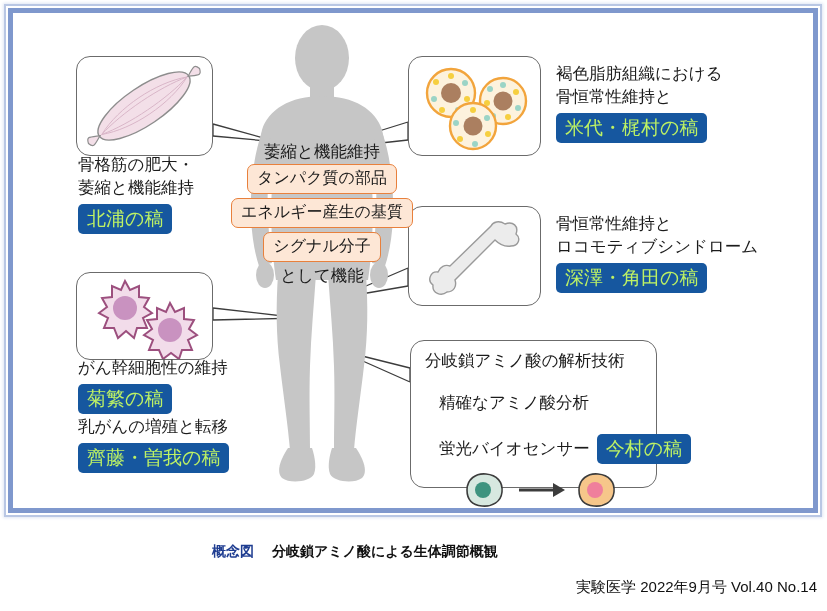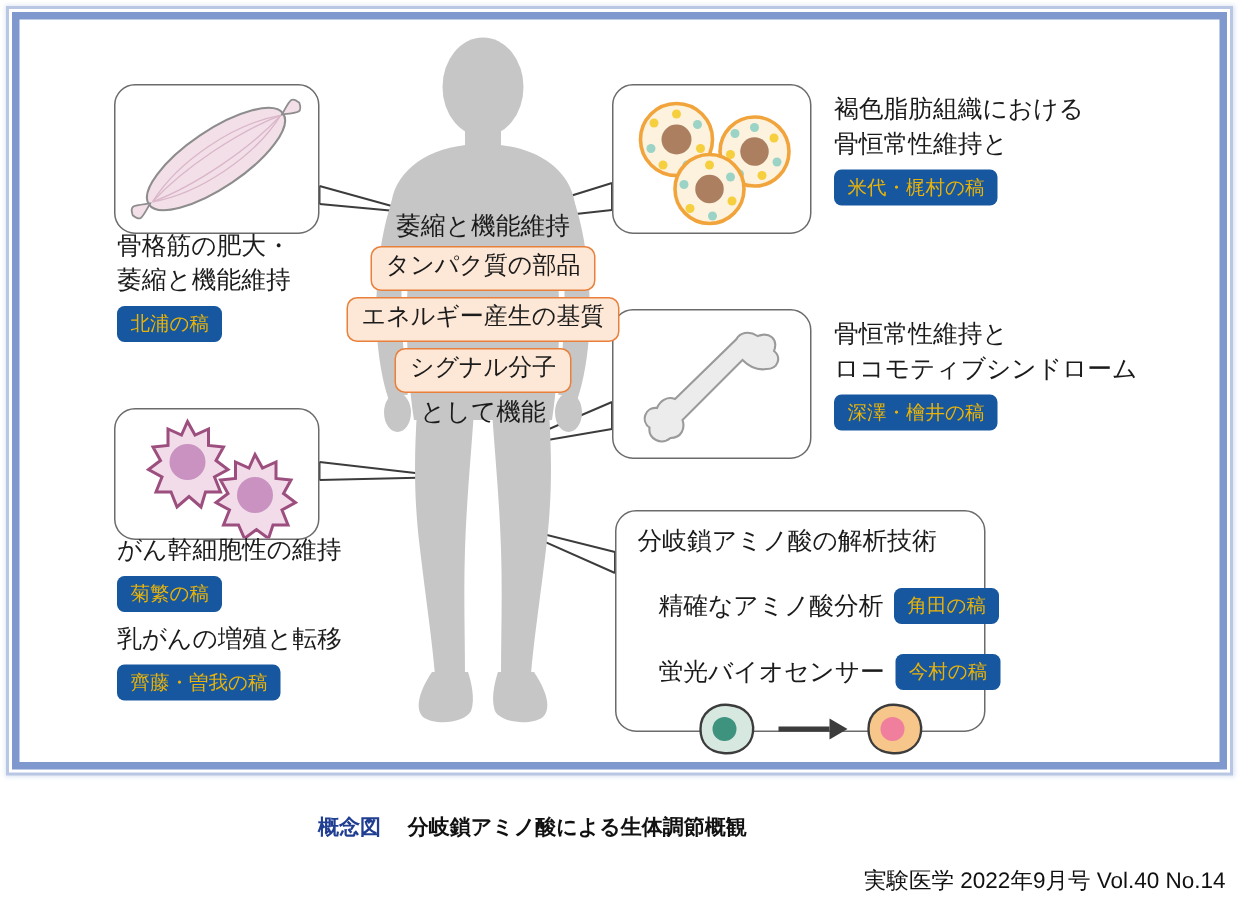--- a/index.html
+++ b/index.html
@@ -75,22 +75,22 @@
     font-size: 16.5px;
     line-height: 23px;
     white-space: nowrap;
   }
   .tblock .line { display: block; }
 
   
   .badge {
     display: inline-block;
     background: #16579f;
-    color: #eab308;
-    font-size: 13px;
+    color: #bef264;
+    font-size: 19px;
     line-height: 1;
     padding: 5px 9px 6px 9px;
     border-radius: 5px;
     margin-top: 5px;
     white-space: nowrap;
   }
   .badge.inline { margin-top: 0; vertical-align: middle; }
 
   
   #center-stack {
@@ -338,21 +338,21 @@
                    C 31 60 36 57 41 59
                    L 82 19
                    C 84 15 90 13 96 17 Z"></path>
         </g>
       </svg>
     </div>
 
     <div class="tblock" style="left:556px; top:212px;">
       <span class="line">骨恒常性維持と</span>
       <span class="line">ロコモティブシンドローム</span>
-      <span class="badge">深澤・檜井の稿</span>
+      <span class="badge">深澤・角田の稿</span>
     </div>
 
     <div class="panel" style="left:76px; top:272px; width:137px; height:88px;">
       <svg width="135" height="86" viewBox="0 0 135 86" xmlns="http://www.w3.org/2000/svg">
         <g>
           <path d="M48 8 L53 17 L62 13 L62 24 L72 25 L67 34 L75 40 L66 45 L70 55
                    L60 55 L57 65 L49 58 L41 65 L37 55 L27 55 L31 45 L22 40
                    L30 34 L25 25 L35 24 L35 13 L44 17 Z" fill="#f2dcea" stroke="#9c4f7e" stroke-width="2"></path>
           <circle cx="48" cy="35" r="12" fill="#c992c0"></circle>
           <path d="M93 30 L98 39 L107 35 L107 46 L117 47 L112 56 L120 62 L111 67 L115 77
@@ -379,21 +379,20 @@
       <div><span class="tag">エネルギー産生の基質</span></div>
       <div><span class="tag">シグナル分子</span></div>
       <div class="plain">として機能</div>
     </div>
 
     <div id="analysis-box">
       <div class="abx-title">分岐鎖アミノ酸の解析技術</div>
 
       <div class="abx-row">
         <span class="abx-label">精確なアミノ酸分析</span>
-        <span class="badge inline">角田の稿</span>
       </div>
 
       <div class="abx-row">
         <span class="abx-label">蛍光バイオセンサー</span>
         <span class="badge inline">今村の稿</span>
       </div>
 
       <svg id="abx-cells" width="160" height="40" viewBox="0 0 160 40" xmlns="http://www.w3.org/2000/svg">
         <path d="M6 20 C 6 9 15 3 25 4 C 36 5 42 12 41 22 C 40 32 31 37 21 36
                  C 11 35 6 29 6 20 Z" fill="#d7e8e0" stroke="#3c3c3c" stroke-width="1.6"></path>

